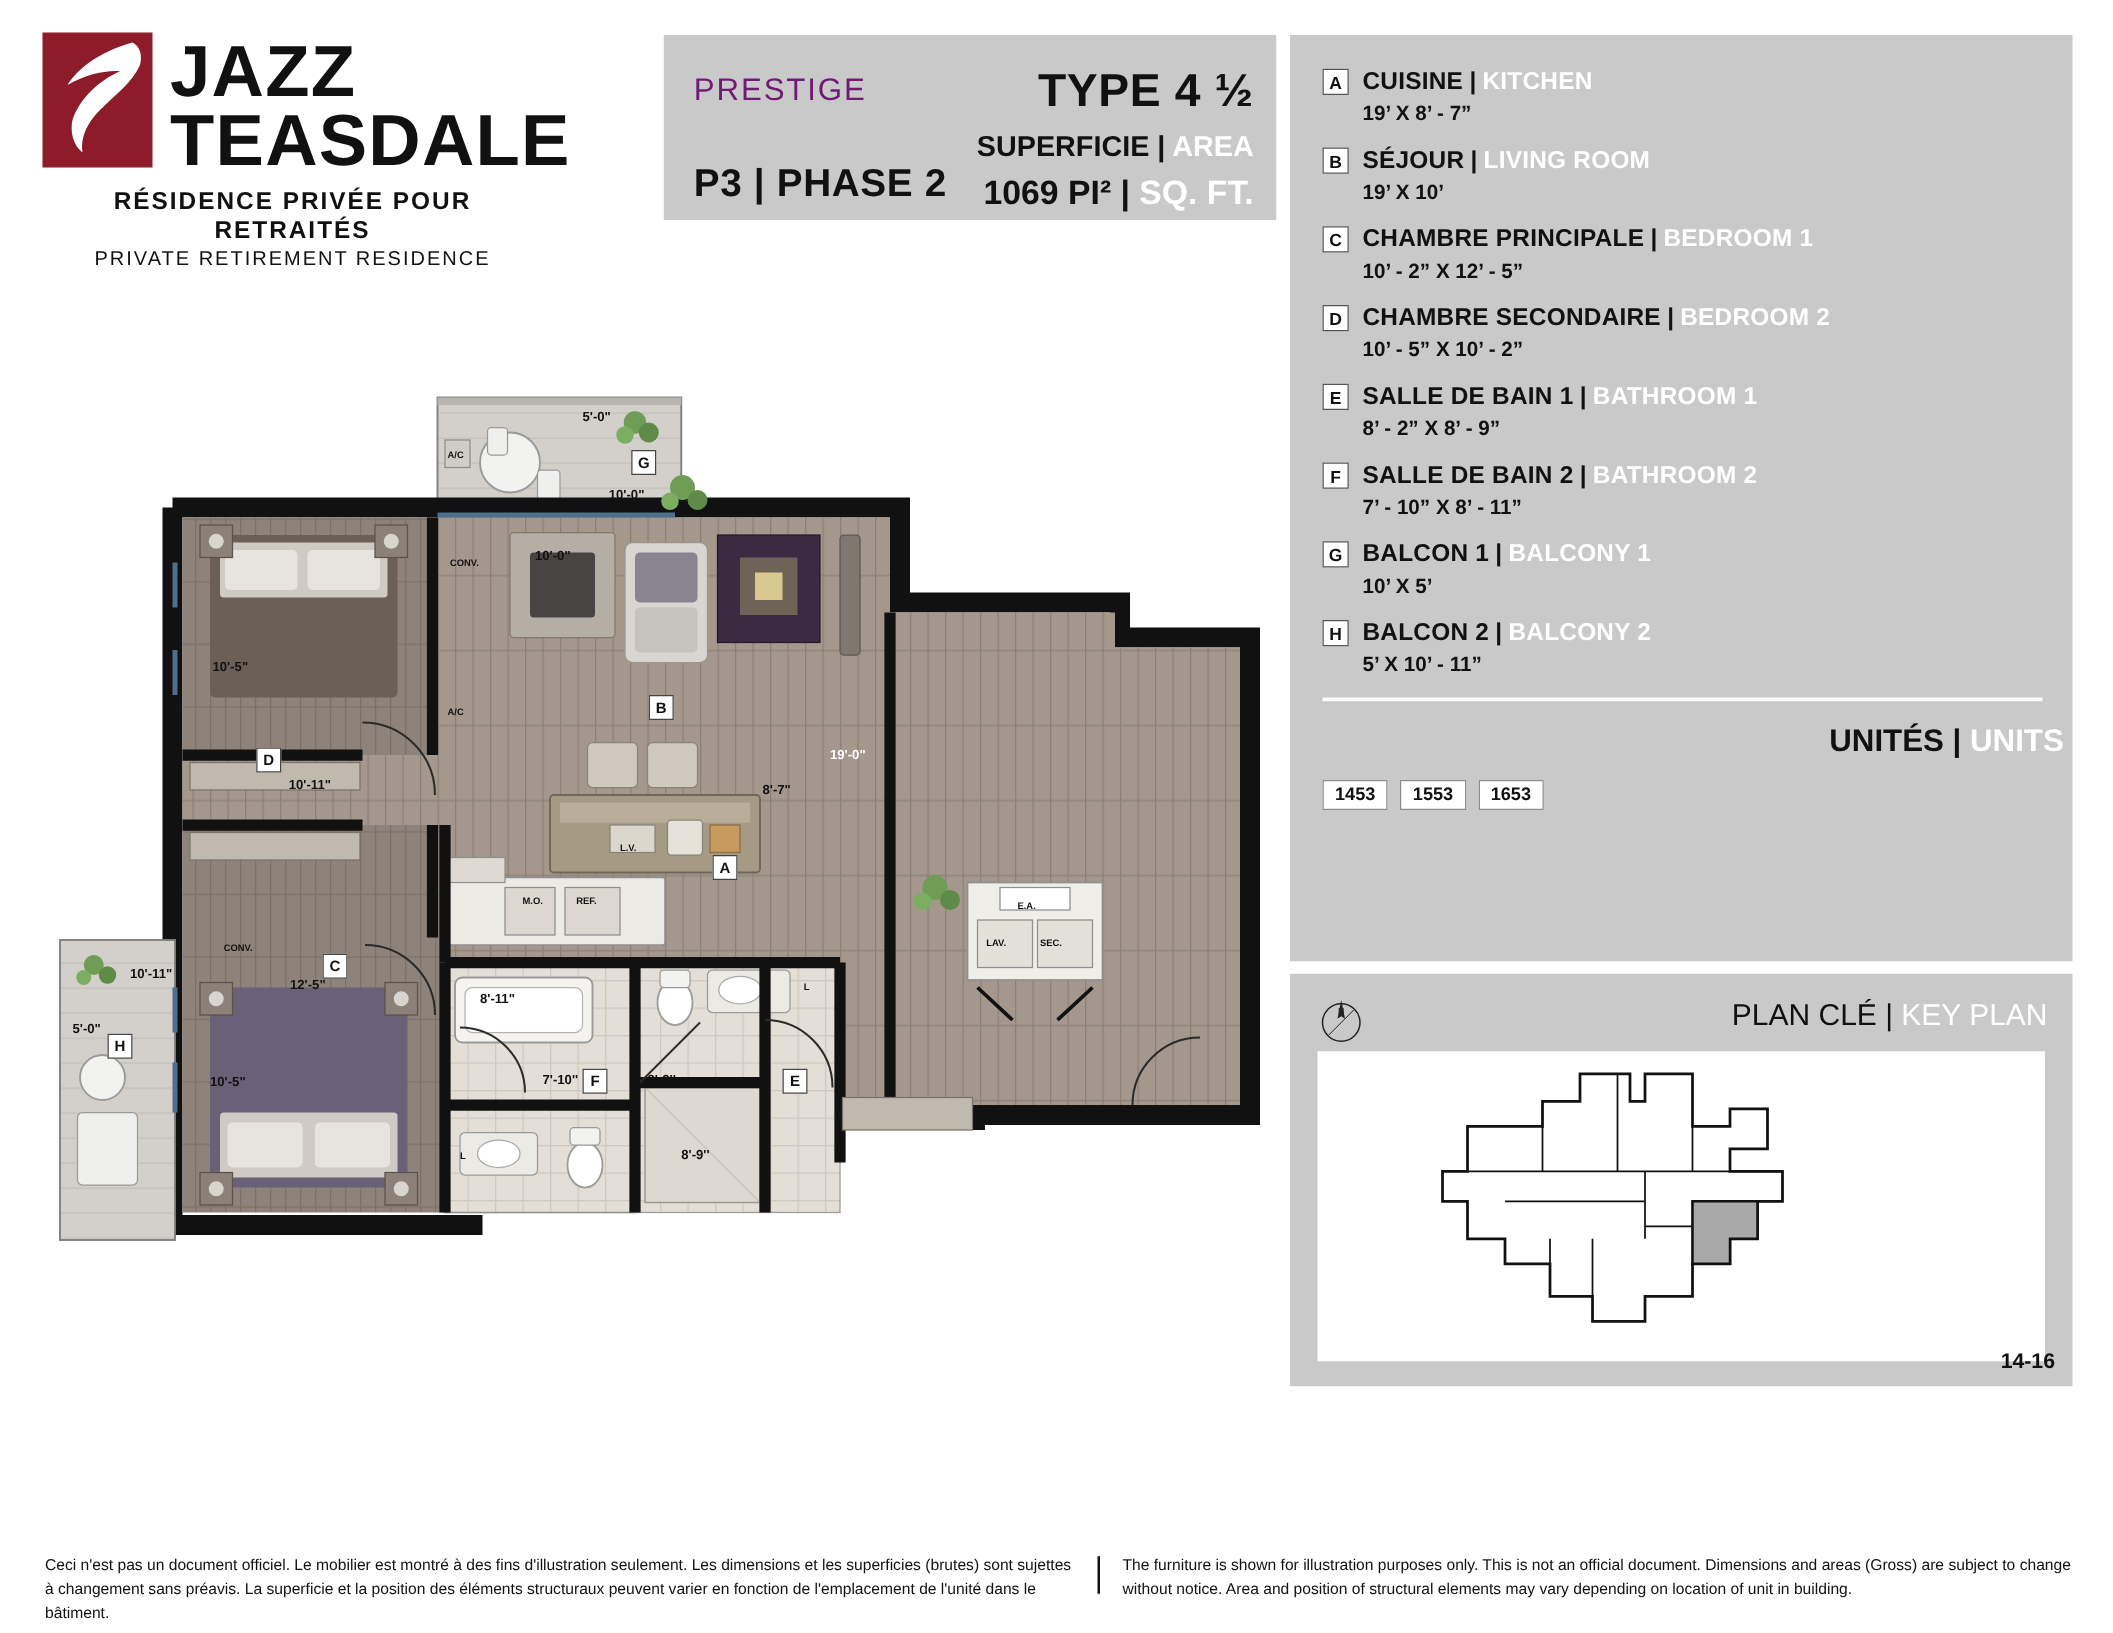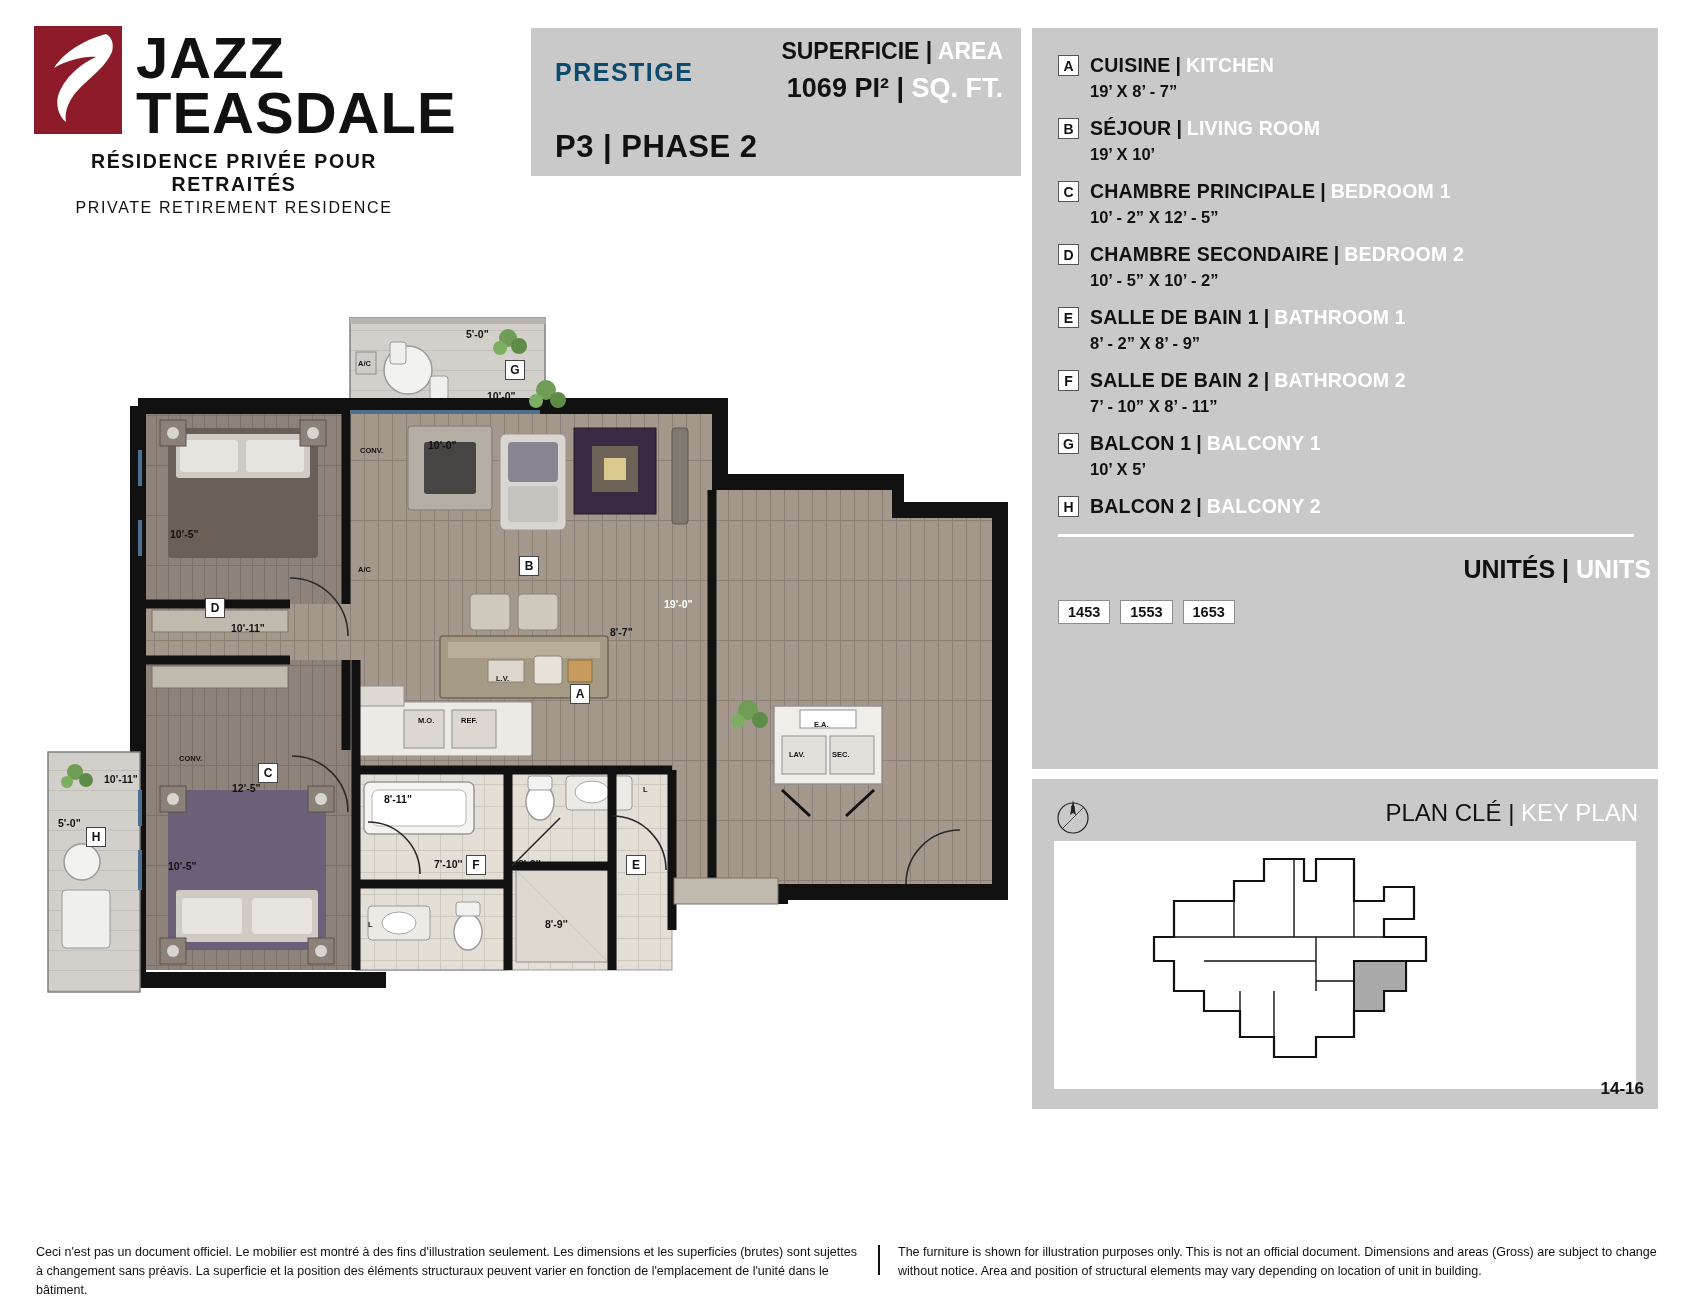--- a/index.html
+++ b/index.html
@@ -38,21 +38,21 @@
     margin-top:3px; font-size:16px; letter-spacing:1.6px; color:#111;
     text-align:center; width:400px;
   }
 
   
   #title-bar {
     position:absolute; left:531px; top:28px; width:490px; height:148px;
     background:#c9c9c9;
   }
   .tb-left { position:absolute; left:24px; top:0; }
-  .tb-prestige { font-size:25px; font-weight:bold; letter-spacing:1.5px; color:#0c4a6e; margin-top:30px;}
+  .tb-prestige { font-size:25px; font-weight:normal; letter-spacing:1.5px; color:#701a75; margin-top:30px;}
   .tb-p3 { margin-top:42px; font-size:31px; font-weight:bold; color:#111; letter-spacing:0.5px;}
   .tb-p3 .thin { font-weight:bold; }
   .tb-right { position:absolute; right:18px; top:0; text-align:right; }
   .tb-type { margin-top:24px; font-size:37px; font-weight:bold; letter-spacing:0.5px; color:#111; }
   .tb-sup { margin-top:10px; font-size:23px; font-weight:bold; color:#111; }
   .tb-sup .grey { color:#ffffff; }
   .tb-area { margin-top:8px; font-size:27px; font-weight:bold; color:#111; }
   .tb-area .grey { color:#ffffff; }
 
   
@@ -163,20 +163,21 @@
   <div id="title-bar">
     <div class="tb-left">
       <div class="tb-prestige">PRESTIGE</div>
       <div class="tb-p3">
         <span>P3</span>
         <span> | </span>
         <span class="thin">PHASE 2</span>
       </div>
     </div>
     <div class="tb-right">
+      <div class="tb-type">TYPE 4 ½</div>
       <div class="tb-sup">
         <span>SUPERFICIE</span>
         <span> | </span>
         <span class="grey">AREA</span>
       </div>
       <div class="tb-area">
         <span>1069 PI²</span>
         <span> | </span>
         <span class="grey">SQ. FT.</span>
       </div>
@@ -256,20 +257,21 @@
         <div class="legend-dim">10’ X 5’</div>
       </div>
 
       <div class="legend-item">
         <div class="legend-head">
           <div class="legend-key">H</div>
           <span class="legend-fr">BALCON 2</span>
           <span class="legend-sep">|</span>
           <span class="legend-en">BALCONY 2</span>
         </div>
+        <div class="legend-dim">5’ X 10’ - 11”</div>
       </div>
 
     </div>
 
     <div class="legend-divider"></div>
 
     <div class="units-title">
       <span>UNITÉS</span>
       <span> | </span>
       <span class="grey">UNITS</span>

